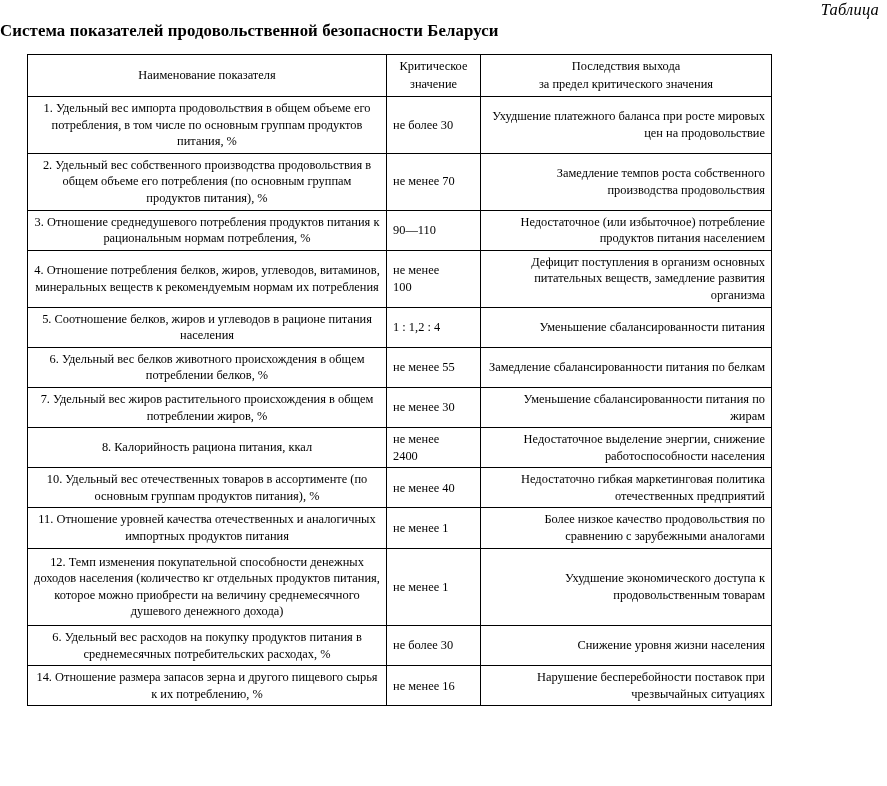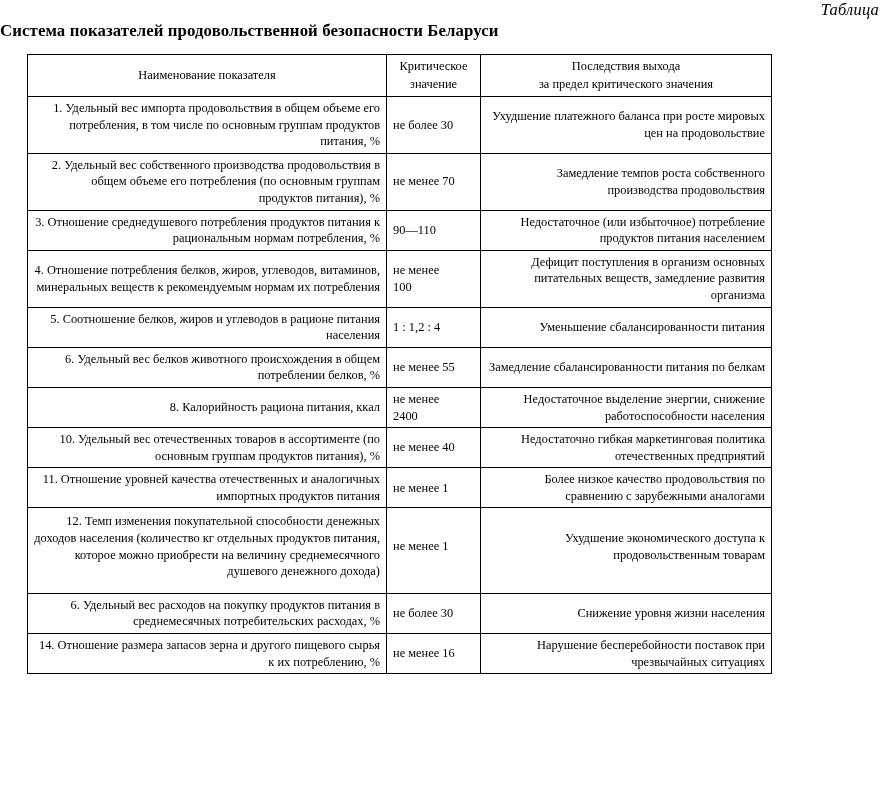--- a/index.html
+++ b/index.html
@@ -90,35 +90,35 @@
   thead th {
     text-align: center;
     padding-top: 6px;
     padding-bottom: 6px;
     line-height: 17.5px;
     font-size: 12.4px;
   }
   thead th .hdr-line { display: block; }
 
   td.name {
-    text-align: right;
+    text-align: center;
     vertical-align: middle;
   }
   td.value {
     text-align: left;
     vertical-align: middle;
     white-space: pre-line;
   }
   td.conseq {
     text-align: right;
     vertical-align: middle;
   }
 
   
-  tr.r-tall td { padding-top: 5px; padding-bottom: 13px; }
+  tr.r-tall td { padding-top: 5px; padding-bottom: 5px; }
 </style>
 </head>
 <body>
 
 <div class="page">
 
   <div class="table-caption">Таблица</div>
 
   <div class="doc-title">Система показателей продовольственной безопасности Беларуси</div>
 
@@ -170,20 +170,25 @@
             <td class="name">5. Соотношение белков, жиров и углеводов в рационе питания населения</td>
             <td class="value">1 : 1,2 : 4</td>
             <td class="conseq">Уменьшение сбалансированности питания</td>
           </tr>
           <tr>
             <td class="name">6. Удельный вес белков животного происхождения в общем потреблении белков, %</td>
             <td class="value">не менее 55</td>
             <td class="conseq">Замедление сбалансированности питания по белкам</td>
           </tr>
           <tr>
+            <td class="name">7. Удельный вес жиров растительного происхождения в общем потреблении жиров, %</td>
+            <td class="value">не менее 30</td>
+            <td class="conseq">Уменьшение сбалансированности питания по жирам</td>
+          </tr>
+          <tr>
             <td class="name">8. Калорийность рациона питания, ккал</td>
             <td class="value">не менее
 2400</td>
             <td class="conseq">Недостаточное выделение энергии, снижение работоспособности населения</td>
           </tr>
           <tr>
             <td class="name">10. Удельный вес отечественных товаров в ассортименте (по основным группам продуктов питания), %</td>
             <td class="value">не менее 40</td>
             <td class="conseq">Недостаточно гибкая маркетинговая политика отечественных предприятий</td>
           </tr>

